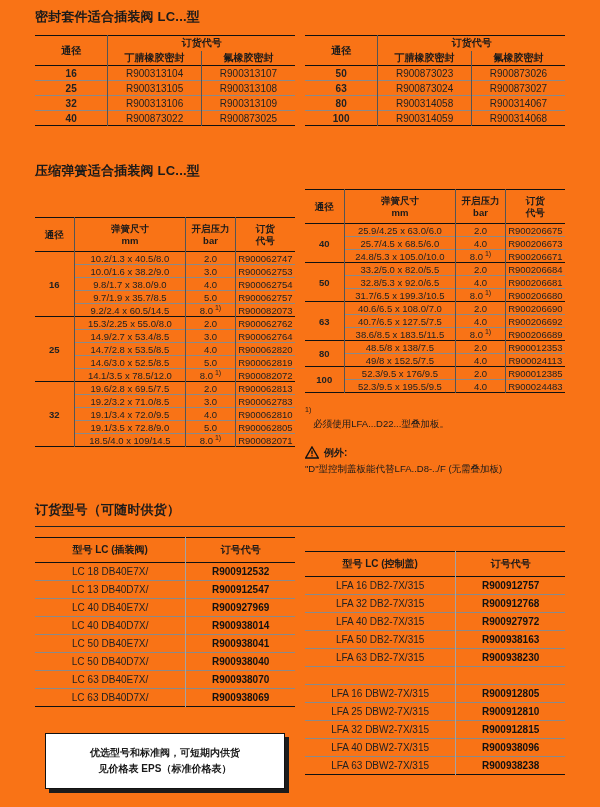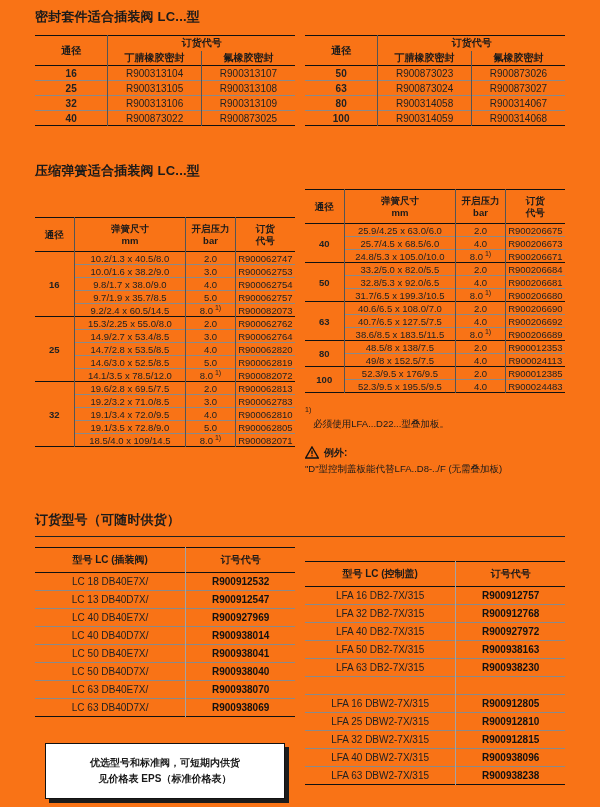--- a/index.html
+++ b/index.html
@@ -54,21 +54,21 @@
   .order-table .v { border-left: 1px solid #a3a3a3; }
   .order-table td.code { font-weight: bold; color:#111; }
 
   .note-box {
     margin: 26px auto 0 auto; width: 240px;
     border: 1.6px solid #111; box-shadow: 4px 4px 0 0 #1c1c1c;
     background:#fff; text-align: center; font-size: 10px; font-weight: bold;
     padding: 11px 4px; line-height: 1.6;
   }
   .mt-sec { margin-top: 36px; }
-  .mt-sec3 { margin-top: 35px; }
+  .mt-sec3 { margin-top: 25px; }
 </style>
 </head>
 <body>
 
 <div class="page">
 
   <div class="sec">
     <div class="sec-title">密封套件适合插装阀 LC...型</div>
     <div class="cols">
       <table class="seal-table" id="seal-0">

